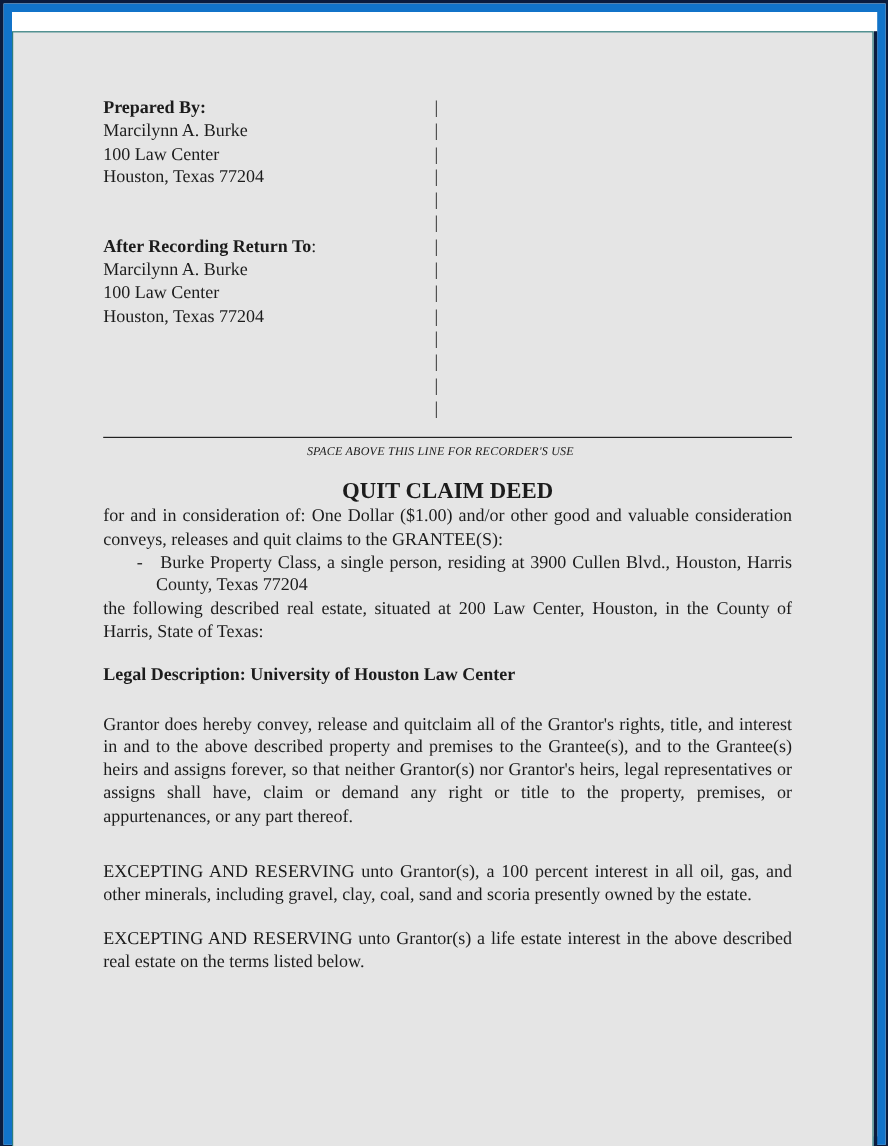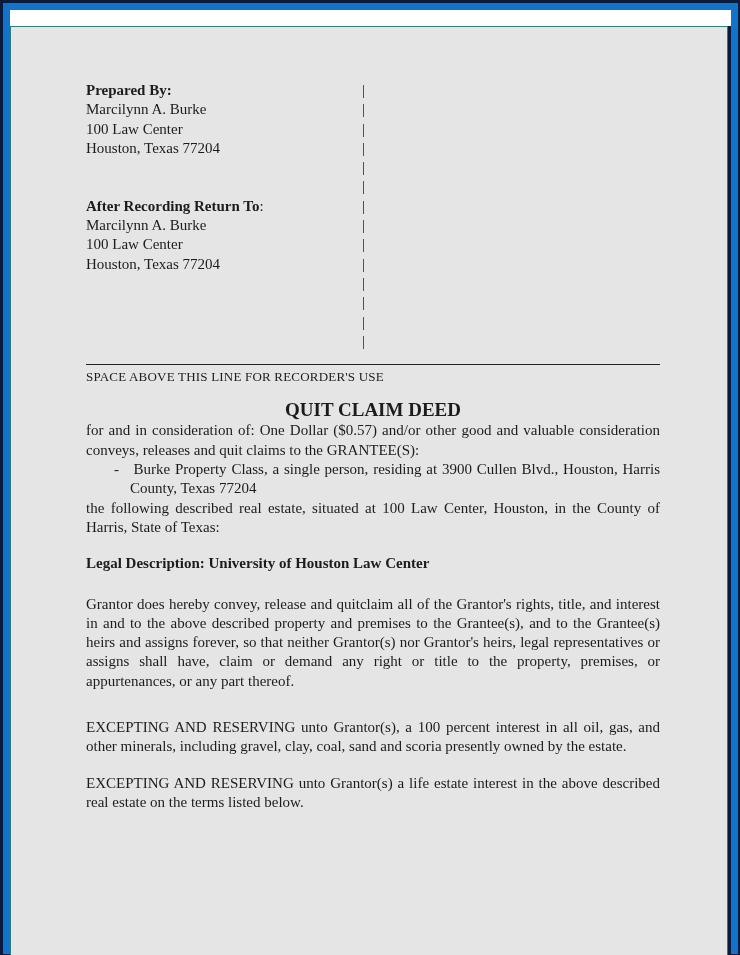--- a/index.html
+++ b/index.html
@@ -37,21 +37,21 @@
   }
   
   .hrow { display: flex; }
   .hleft { width: 276px; flex: 0 0 auto; white-space: nowrap; }
   .hb { font-weight: bold; }
   .hbar { flex: 0 0 auto; }
   
   .rule { margin-top: 13px; border-top: 1px solid #222222; height: 0; }
   .recorder-note {
     margin-top: 2px; padding-right: 12px;
-    text-align: left; font-size: 13px; letter-spacing: 0.2px;
+    text-align: center; font-size: 10px; letter-spacing: 0.2px; font-style: italic;
   }
   
   .title {
     margin-top: 13px; text-align: center;
     font-size: 19px; font-weight: bold; line-height: 22px;
   }
   
   .para { margin: 0; }
   .just { text-align: justify; }
   .hang { padding-left: 44px; text-indent: -16px; }
@@ -132,23 +132,23 @@
                 <span class="hleft"><span class="hb"></span><span></span></span>
                 <span class="hbar">|</span>
               </div>
             </div>
 
             <div class="rule"></div>
             <div class="recorder-note">SPACE ABOVE THIS LINE FOR RECORDER'S USE</div>
 
             <div class="title">QUIT CLAIM DEED</div>
 
-            <p class="para just">for and in consideration of: One Dollar ($0.57) and/or other good and valuable consideration conveys, releases and quit claims to the GRANTEE(S):</p>
+            <p class="para just">for and in consideration of: One Dollar ($1.00) and/or other good and valuable consideration conveys, releases and quit claims to the GRANTEE(S):</p>
             <p class="para hang just">-&nbsp;&nbsp; Burke Property Class, a single person, residing at 3900 Cullen Blvd., Houston, Harris County, Texas 77204</p>
-            <p class="para just">the following described real estate, situated at 100 Law Center, Houston, in the County of Harris, State of Texas:</p>
+            <p class="para just">the following described real estate, situated at 200 Law Center, Houston, in the County of Harris, State of Texas:</p>
             <p class="para p-legal">Legal Description: University of Houston Law Center</p>
             <p class="para just p-convey">Grantor does hereby convey, release and quitclaim all of the Grantor's rights, title, and interest in and to the above described property and premises to the Grantee(s), and to the Grantee(s) heirs and assigns forever, so that neither Grantor(s) nor Grantor's heirs, legal representatives or assigns shall have, claim or demand any right or title to the property, premises, or appurtenances, or any part thereof.</p>
             <p class="para just p-minerals">EXCEPTING AND RESERVING unto Grantor(s), a 100 percent interest in all oil, gas, and other minerals, including gravel, clay, coal, sand and scoria presently owned by the estate.</p>
             <p class="para just p-life">EXCEPTING AND RESERVING unto Grantor(s) a life estate interest in the above described real estate on the terms listed below.</p>
 
           </div>
         </div>
       </div>
     </div>
   </div>

